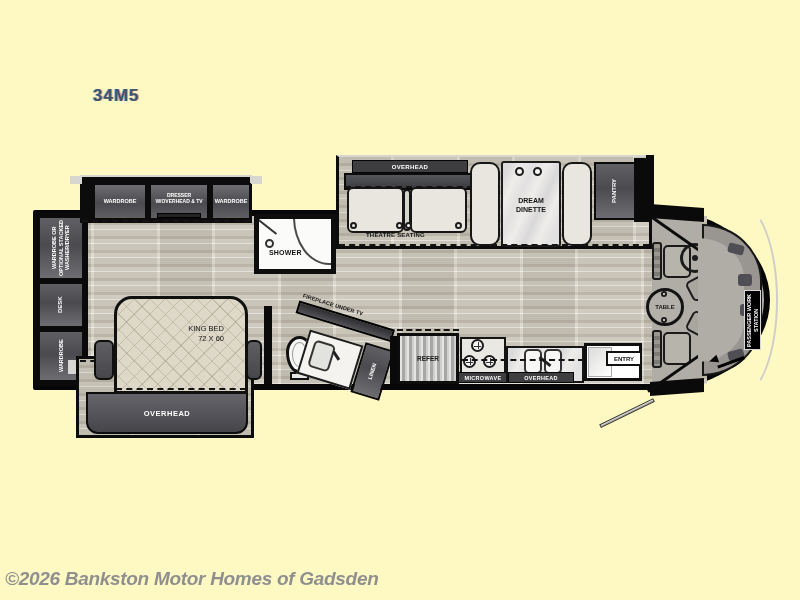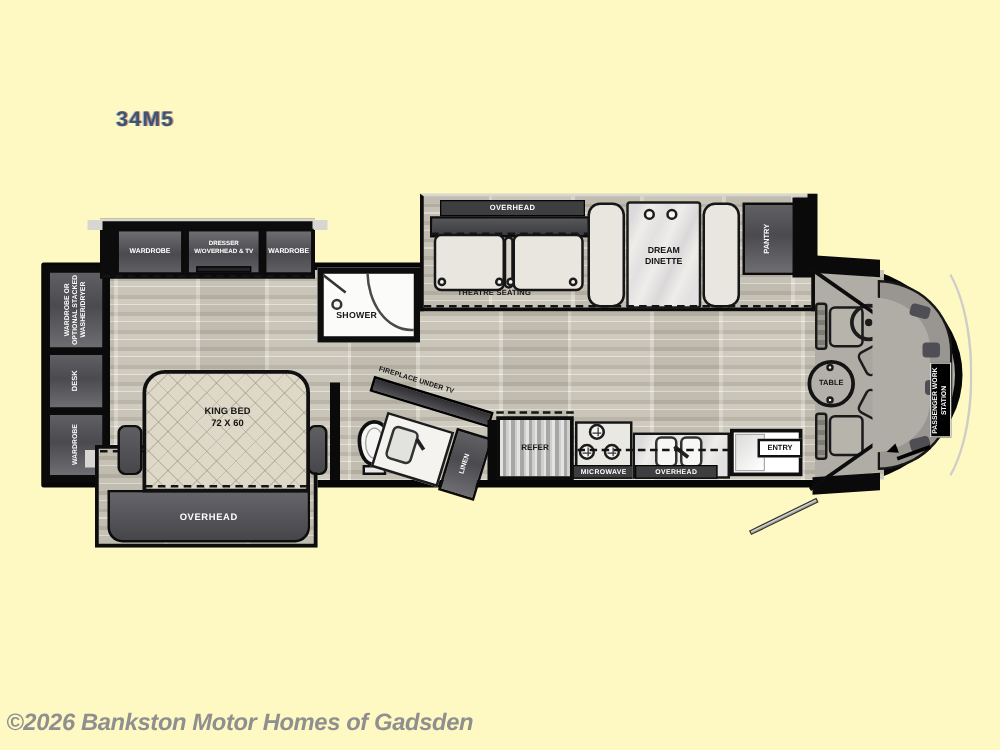--- a/index.html
+++ b/index.html
@@ -57,21 +57,21 @@
   <div class="abs wood" style="left:76px;top:356px;width:178px;height:82px;border:3px solid #0c0c0c;"></div>
   <div class="abs" style="left:68px;top:360px;width:8px;height:14px;background:#d8d6d2;"></div>
   <div class="abs" style="left:254px;top:360px;width:8px;height:14px;background:#d8d6d2;"></div>
   <div class="abs dash" style="left:80px;top:360px;width:170px;"></div>
   <div class="abs flex" style="left:86px;top:392px;width:162px;height:42px;font-size:7.5px;font-weight:bold;color:#fff;
               background:linear-gradient(180deg,#64646a,#45454a);border:2px solid #0c0c0c;
               border-radius:0 0 12px 12px;letter-spacing:.5px;">OVERHEAD</div>
 
   <div class="abs quilt" style="left:114px;top:296px;width:134px;height:98px;border:3px solid #101010;
               border-radius:18px 18px 0 0;"></div>
-  <div class="abs" style="left:140px;top:324px;width:84px;text-align:center;color:#141414;font-weight:bold;
+  <div class="abs" style="left:140px;top:324px;width:84px;text-align:right;color:#141414;font-weight:normal;
               font-size:7.5px;line-height:1.3;">
     <span style="display:block;">KING BED</span>
     <span style="display:block;">72 X 60</span>
   </div>
   <div class="abs dash" style="left:116px;top:388px;width:130px;"></div>
   <div class="abs" style="left:94px;top:340px;width:20px;height:40px;background:linear-gradient(#5e5e63,#47474b);
               border:2px solid #0e0e0e;border-radius:6px;"></div>
   <div class="abs" style="left:246px;top:340px;width:16px;height:40px;background:linear-gradient(#5e5e63,#47474b);
               border:2px solid #0e0e0e;border-radius:6px;"></div>
 

